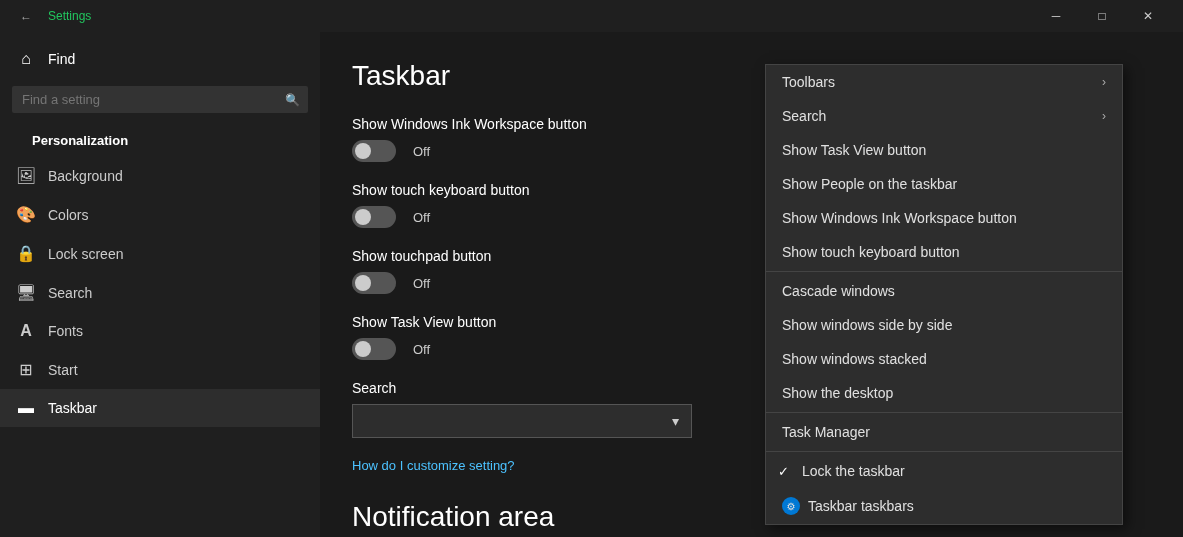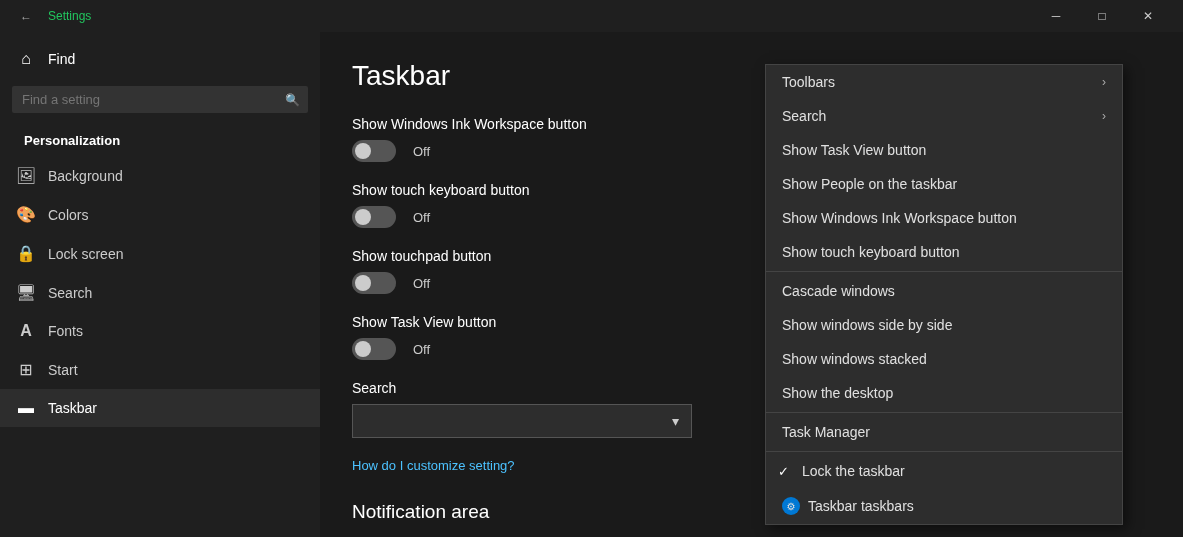--- a/index.html
+++ b/index.html
@@ -85,21 +85,21 @@
       border-radius: 2px;
     }
     .sidebar-search-icon {
       position: absolute; right: 8px; top: 50%; transform: translateY(-50%);
       color: #aaa; font-size: 12px;
     }
     .sidebar-section-title {
       font-size: 13px;
       font-weight: 600;
       color: #fff;
-      padding: 12px 24px 8px;
+      padding: 12px 32px 8px;
     }
     .sidebar-item {
       display: flex; align-items: center;
       padding: 10px 16px;
       cursor: pointer;
       gap: 12px;
       color: #ccc;
       font-size: 14px;
     }
     .sidebar-item.active { background: #2d2d2d; color: #fff; }
@@ -160,21 +160,21 @@
     }
     .search-dropdown-arrow { color: #ccc; }
     .how-link {
       color: #4cc2ff;
       font-size: 13px;
       cursor: pointer;
       margin-top: 16px;
       display: block;
     }
     .notification-title {
-      font-size: 19px;
+      font-size: 28px;
       font-weight: 300;
       margin-top: 28px;
       color: #fff;
     }
 
     
     .context-menu {
       position: absolute;
       right: 60px;
       top: 64px;

